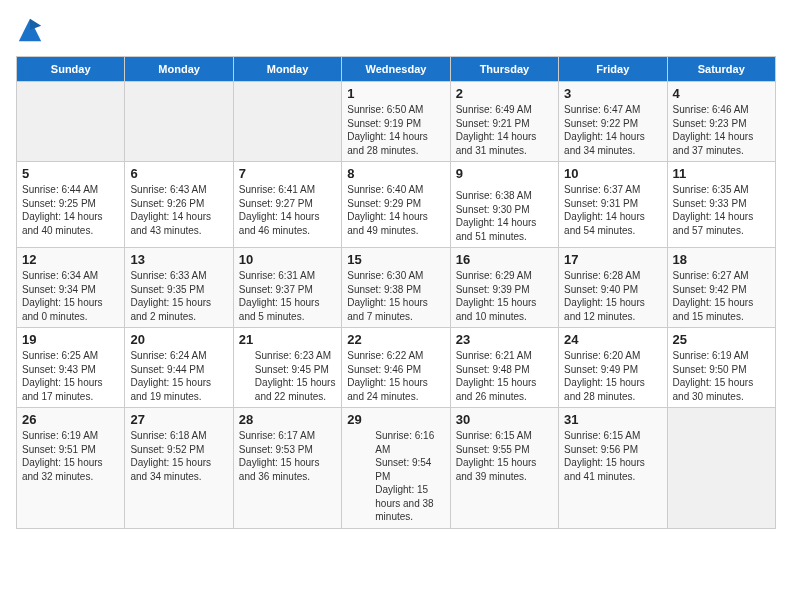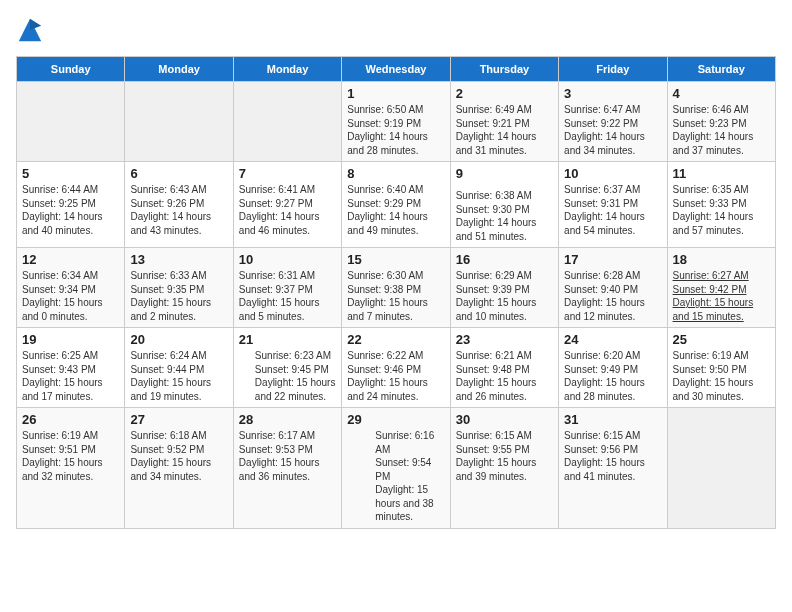--- a/index.html
+++ b/index.html
@@ -235,21 +235,21 @@
 Daylight: 15 hours and 10 minutes.</div>
         </td>
         <td>
           <span class="day-number">17</span>
           <div class="day-info" style="white-space: pre-line;">Sunrise: 6:28 AM
 Sunset: 9:40 PM
 Daylight: 15 hours and 12 minutes.</div>
         </td>
         <td>
           <span class="day-number">18</span>
-          <div class="day-info" style="white-space: pre-line; text-decoration: underline;">Sunrise: 6:27 AM
+          <div class="day-info" style="white-space: pre-line;">Sunrise: 6:27 AM
 Sunset: 9:42 PM
 Daylight: 15 hours and 15 minutes.</div>
         </td>
       </tr>
       <tr>
         <td>
           <span class="day-number">19</span>
           <div class="day-info" style="white-space: pre-line;">Sunrise: 6:25 AM
 Sunset: 9:43 PM
 Daylight: 15 hours and 17 minutes.</div>

